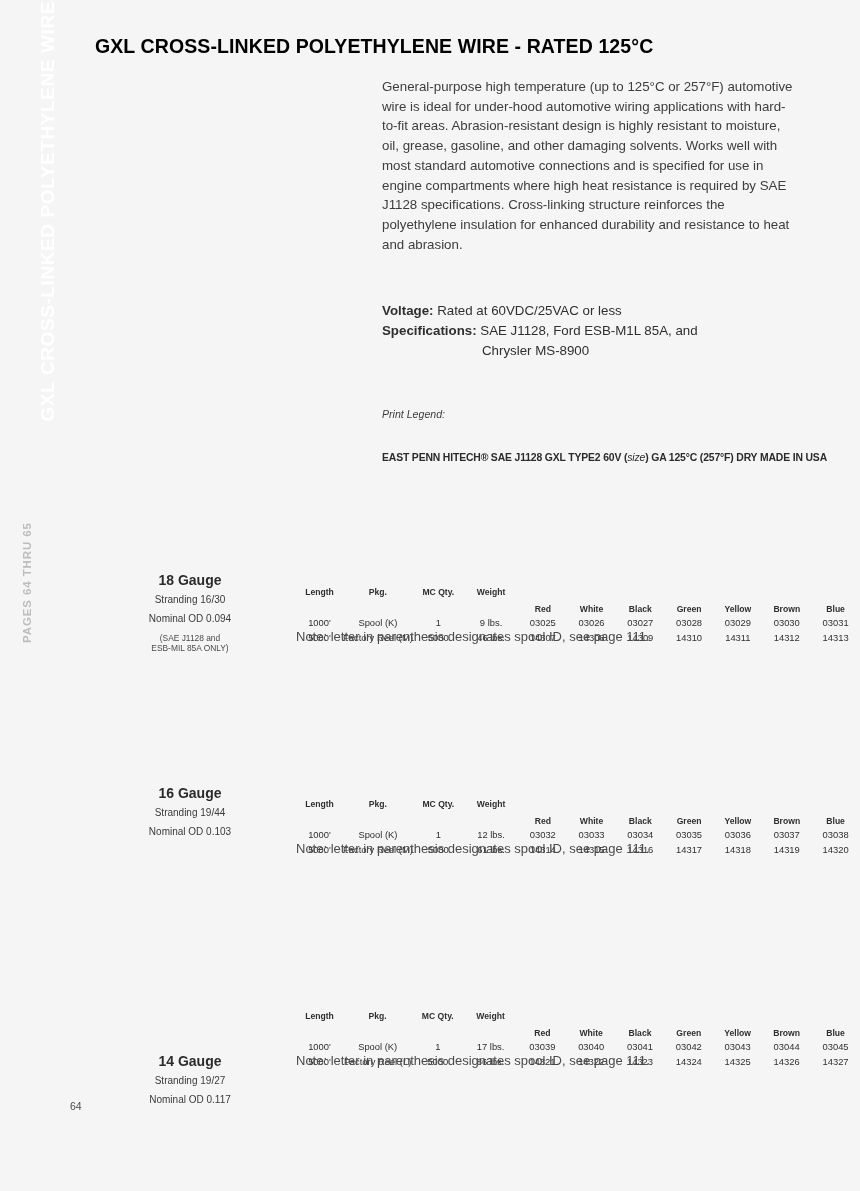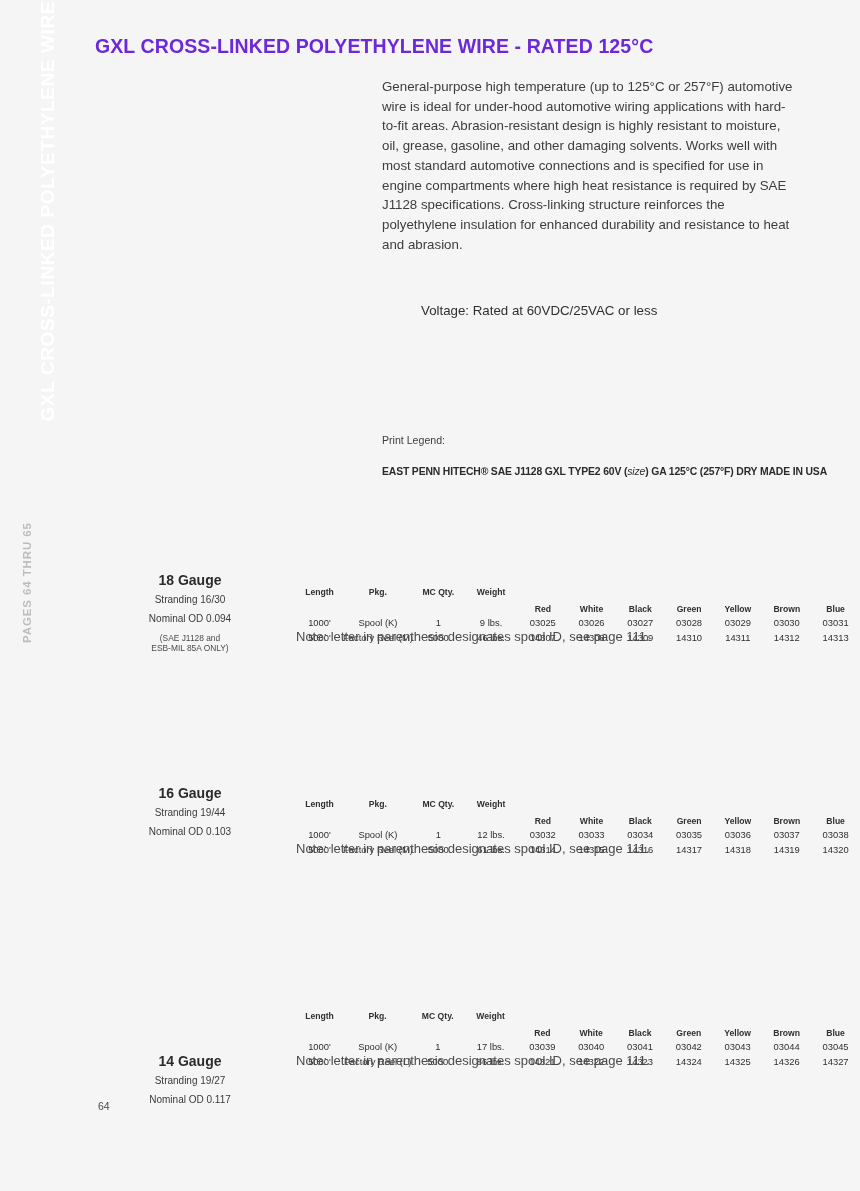--- a/index.html
+++ b/index.html
@@ -53,21 +53,21 @@
     white-space: nowrap;
   }
 
   
   .page-title {
     position: absolute;
     left: 95px;
     top: 35px;
     font-size: 19.5px;
     font-weight: bold;
-    color: #6d28d9;
+    color: #000000;
     letter-spacing: 0.1px;
     white-space: nowrap;
   }
 
   
   .intro {
     position: absolute;
     left: 382px;
     top: 77px;
     width: 412px;
@@ -80,44 +80,44 @@
   .specs {
     position: absolute;
     left: 382px;
     top: 301px;
     width: 420px;
     font-size: 13.3px;
     line-height: 20px;
     color: #2f2f2f;
   }
   .specs .row { white-space: nowrap; }
-  .specs b { font-weight: normal; margin-left: 39px; }
+  .specs b { font-weight: bold; }
   .specs .indent {
     display: block;
     padding-left: 100px;
   }
 
   
   .legend-head {
     position: absolute;
     left: 382px;
-    top: 434px;
+    top: 408px;
     font-size: 10.6px;
+    font-style: italic;
     color: #3d3d3d;
   }
   .legend-line {
     position: absolute;
     left: 382px;
     top: 452px;
     font-size: 10.4px;
     font-weight: bold;
     color: #2b2b2b;
     white-space: nowrap;
     letter-spacing: -0.15px;
-    margin-top: 14px;
   }
   .legend-line .sz {
     font-style: italic;
     font-weight: normal;
   }
   .gauge-left {
     position: absolute;
     width: 200px;
     text-align: center;
   }
@@ -174,39 +174,45 @@
   
   .hdr-top td { height: 14px; vertical-align: bottom; padding-bottom: 0; margin-top: 7px; }
   .hdr-bot td { height: 13px; vertical-align: bottom; padding-bottom: 1px; }
 
   .page-number {
     position: absolute;
     left: 70px;
     top: 1100px;
     font-size: 10.5px;
     color: #4a4a4a;
-    margin-left: 28px;
   }
 </style>
 </head>
 <body>
 
 <div class="side-banner">
   <div class="side-title">GXL CROSS-LINKED POLYETHYLENE WIRE</div>
   <div class="side-pages">PAGES 64 THRU 65</div>
 </div>
 
 <div class="page-title">GXL CROSS-LINKED POLYETHYLENE WIRE - RATED 125°C</div>
 
 <div class="intro">General-purpose high temperature (up to 125°C or 257°F) automotive wire is ideal for under-hood automotive wiring applications with hard-to-fit areas. Abrasion-resistant design is highly resistant to moisture, oil, grease, gasoline, and other damaging solvents. Works well with most standard automotive connections and is specified for use in engine compartments where high heat resistance is required by SAE J1128 specifications. Cross-linking structure reinforces the polyethylene insulation for enhanced durability and resistance to heat and abrasion.</div>
 
 <div class="specs">
   <div class="row">
     <b>Voltage:</b>
     <span>Rated at 60VDC/25VAC or less</span>
+  </div>
+  <div class="row">
+    <b>Specifications:</b>
+    <span>SAE J1128, Ford ESB-M1L 85A, and</span>
+  </div>
+  <div class="row">
+    <span class="indent">Chrysler MS-8900</span>
   </div>
 </div>
 
 <div class="legend-head">Print Legend:</div>
 <div class="legend-line"><span>EAST PENN HITECH®  SAE J1128  GXL  TYPE2  60V  (</span><span class="sz">size</span><span>) GA  125°C (257°F)  DRY   MADE IN USA</span></div>
 
 <div id="gauge-root">
     <div class="gauge-left" style="left: 90px; top: 570px;">
       <div class="gauge-name">18 Gauge</div>
       <div class="gauge-line">Stranding 16/30</div>

